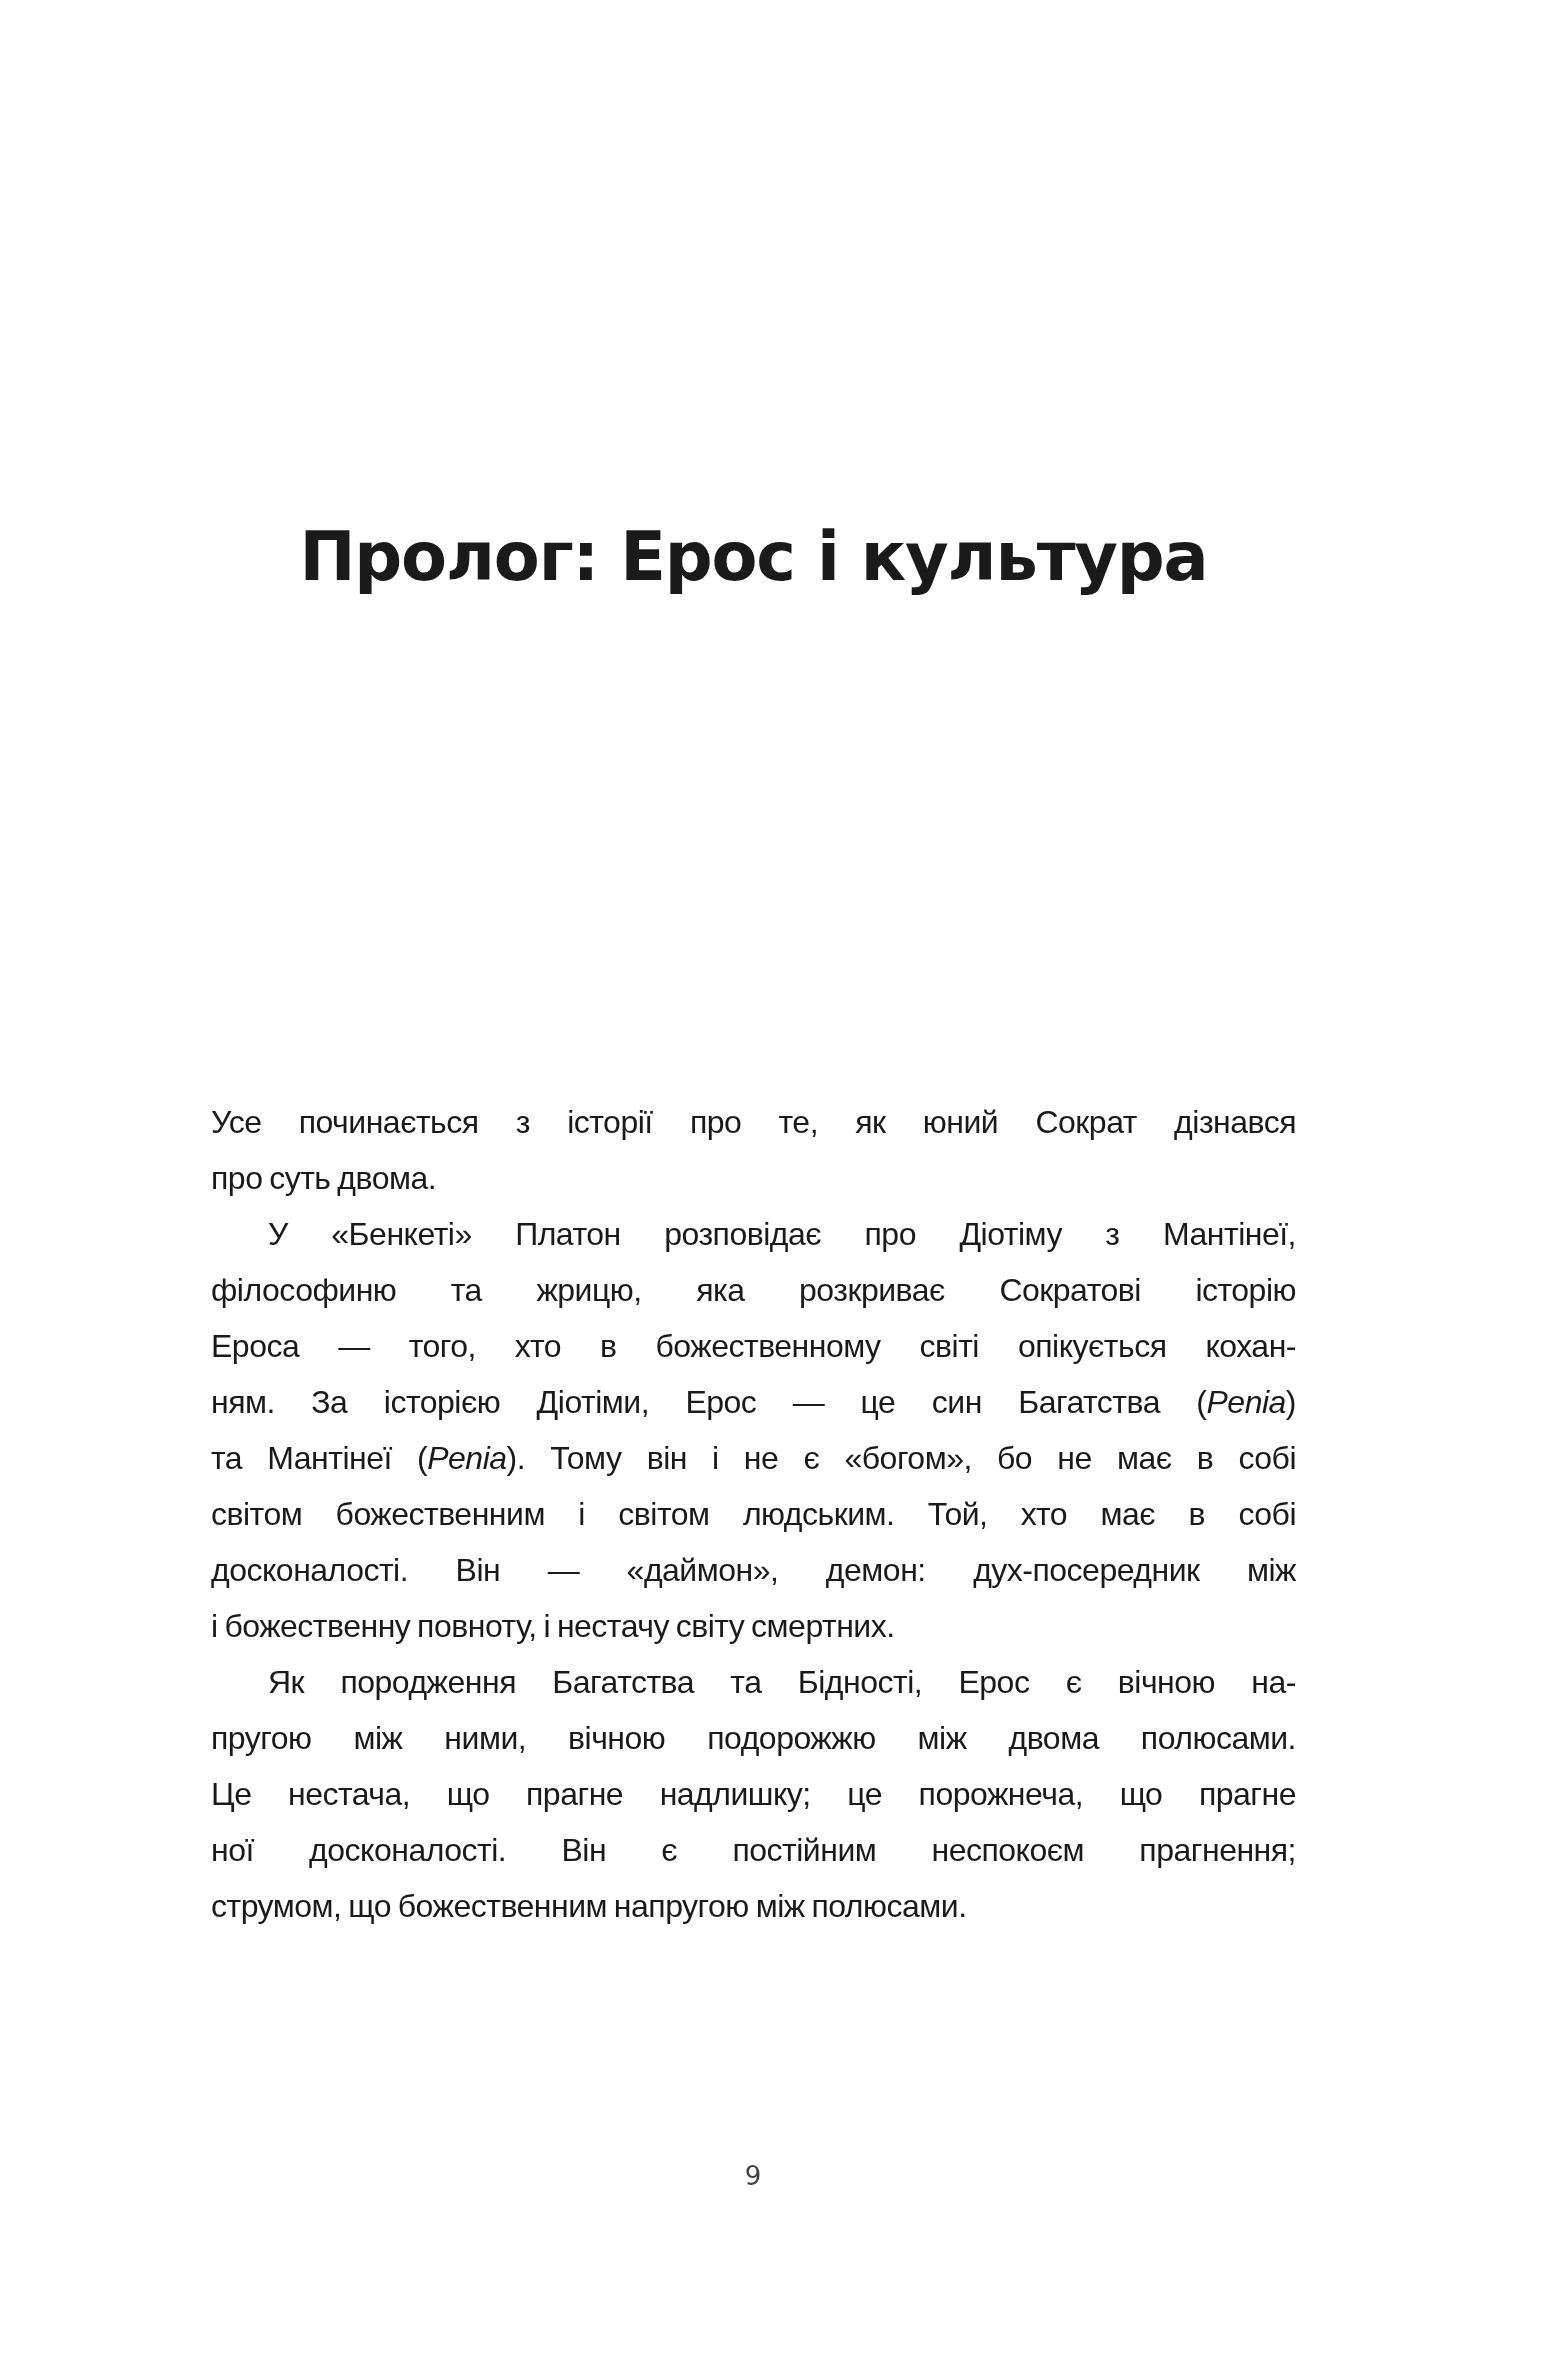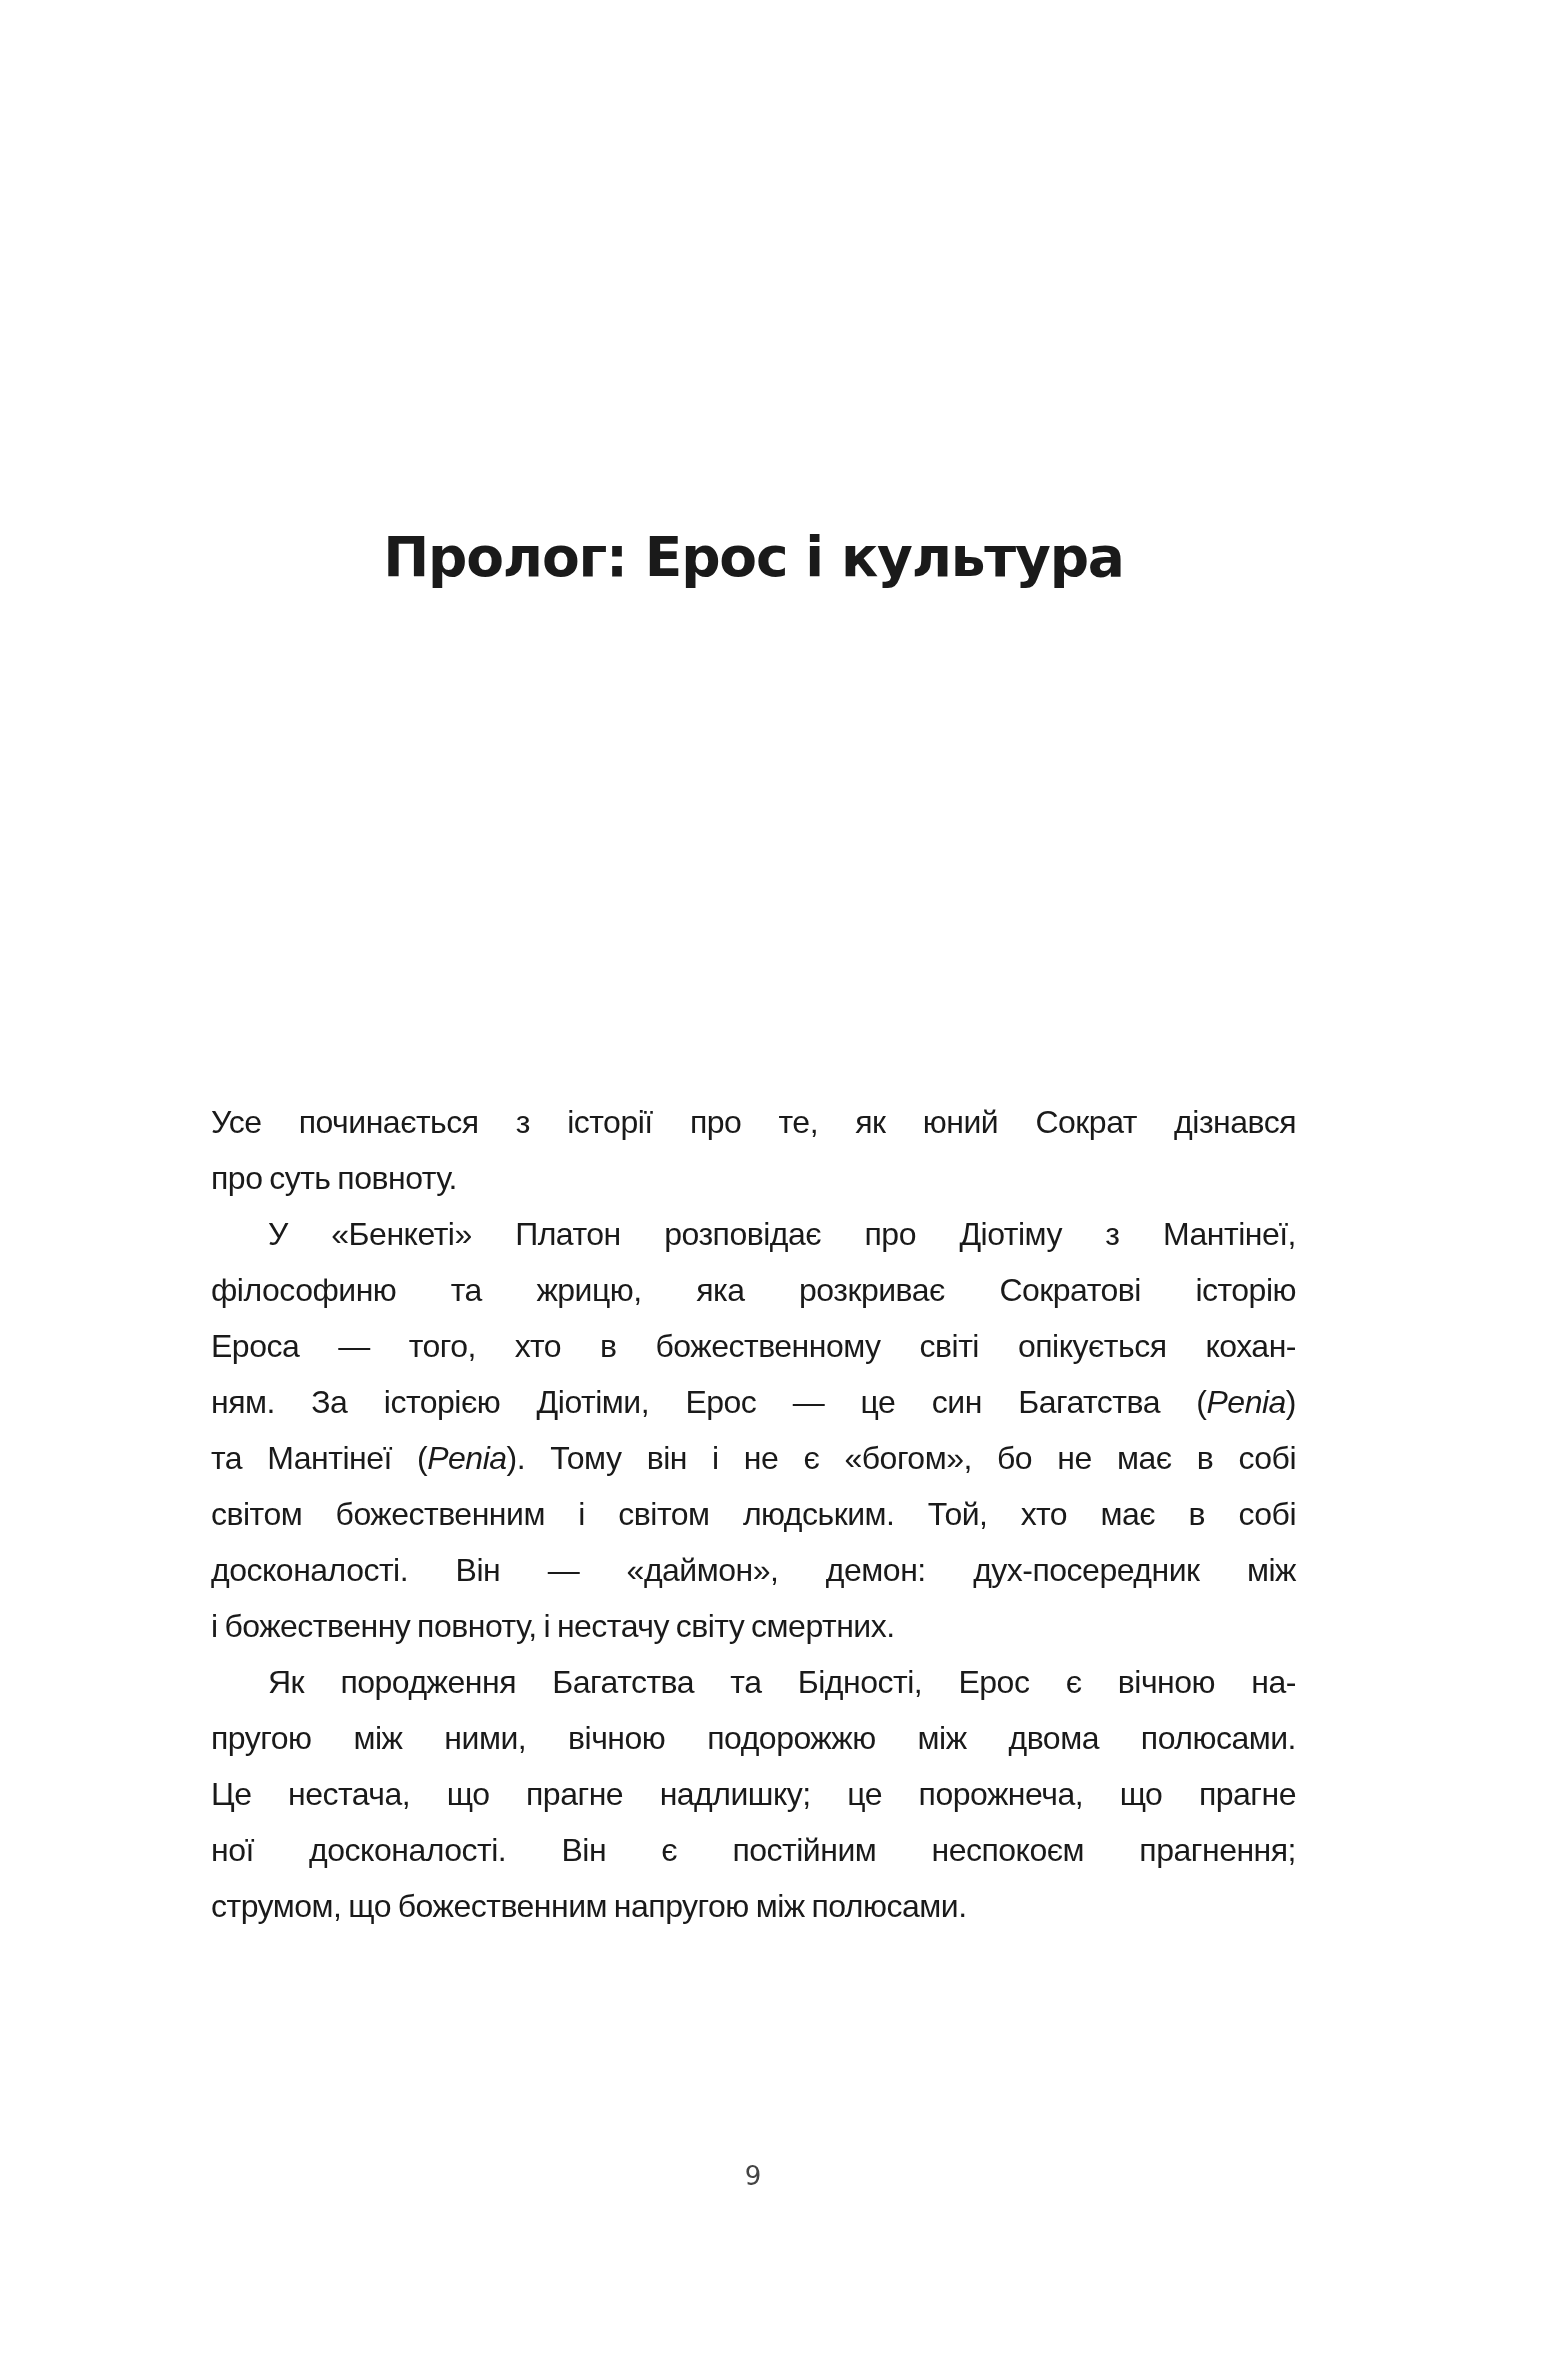--- a/index.html
+++ b/index.html
@@ -24,21 +24,21 @@
     }
     .chapter-title {
       position: absolute;
       left: 211px;
       width: 1085px;
       top: 505px;
       margin: 0;
       text-align: center;
       font-family: "DejaVu Sans", sans-serif;
       font-weight: bold;
-      font-size: 55px;
+      font-size: 67px;
       line-height: 104px;
       letter-spacing: -1.2px;
       color: #1a1a1a;
     }
     .body-text {
       position: absolute;
       left: 211px;
       top: 1094px;
       width: 1085px;
       font-family: Liberation Sans, sans-serif;
@@ -80,21 +80,21 @@
 <body>
 
 <div class="page">
 
   <h1 class="chapter-title">Пролог: Ерос і культура</h1>
 
   <div class="body-text">
 
     <div>
       <span class="line"><span>Усе починається з історії про те, як юний Сократ дізнався</span></span>
-      <span class="line last"><span>про суть повноту.</span></span>
+      <span class="line last"><span>про суть двома.</span></span>
     </div>
 
     <div>
       <span class="line indent"><span>У «Бенкеті» Платон розповідає про Діотіму з Мантінеї,</span></span>
       <span class="line"><span>філософиню та жрицю, яка розкриває Сократові історію</span></span>
       <span class="line"><span>Ероса — того, хто в божественному світі опікується кохан-</span></span>
       <span class="line"><span>ням. За історією Діотіми, Ерос — це син Багатства (</span><em>Penia</em><span>)</span></span>
       <span class="line"><span>та Мантінеї (</span><em>Penia</em><span>). Тому він і не є «богом», бо не має в собі</span></span>
       <span class="line"><span>світом божественним і світом людським. Той, хто має в собі</span></span>
       <span class="line"><span>досконалості. Він — «даймон», демон: дух-посередник між</span></span>

